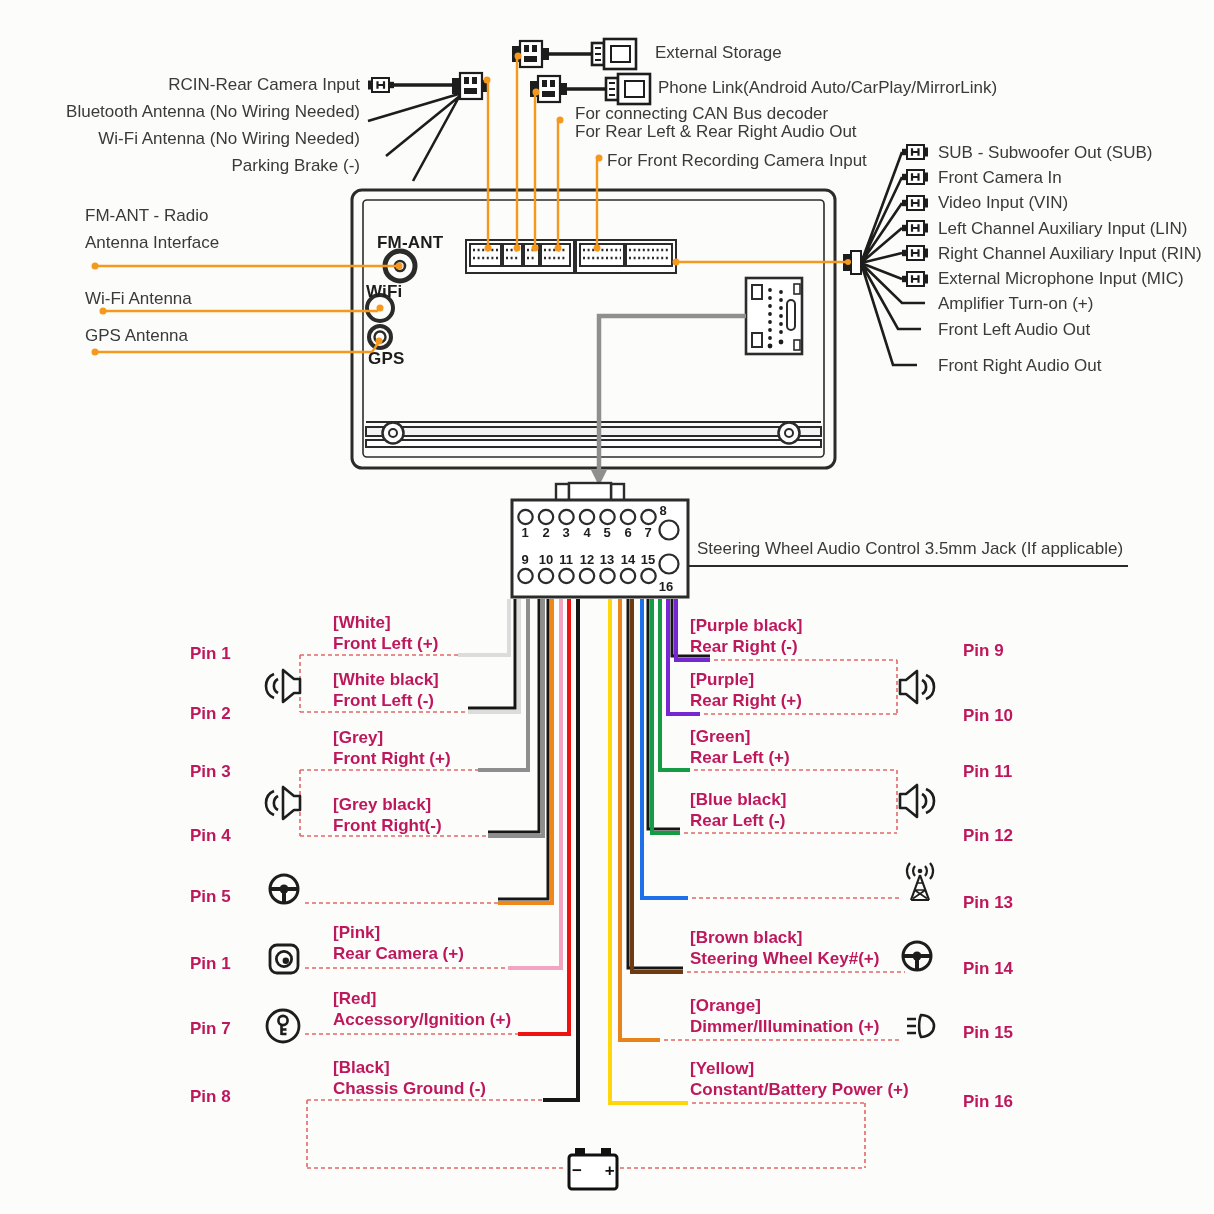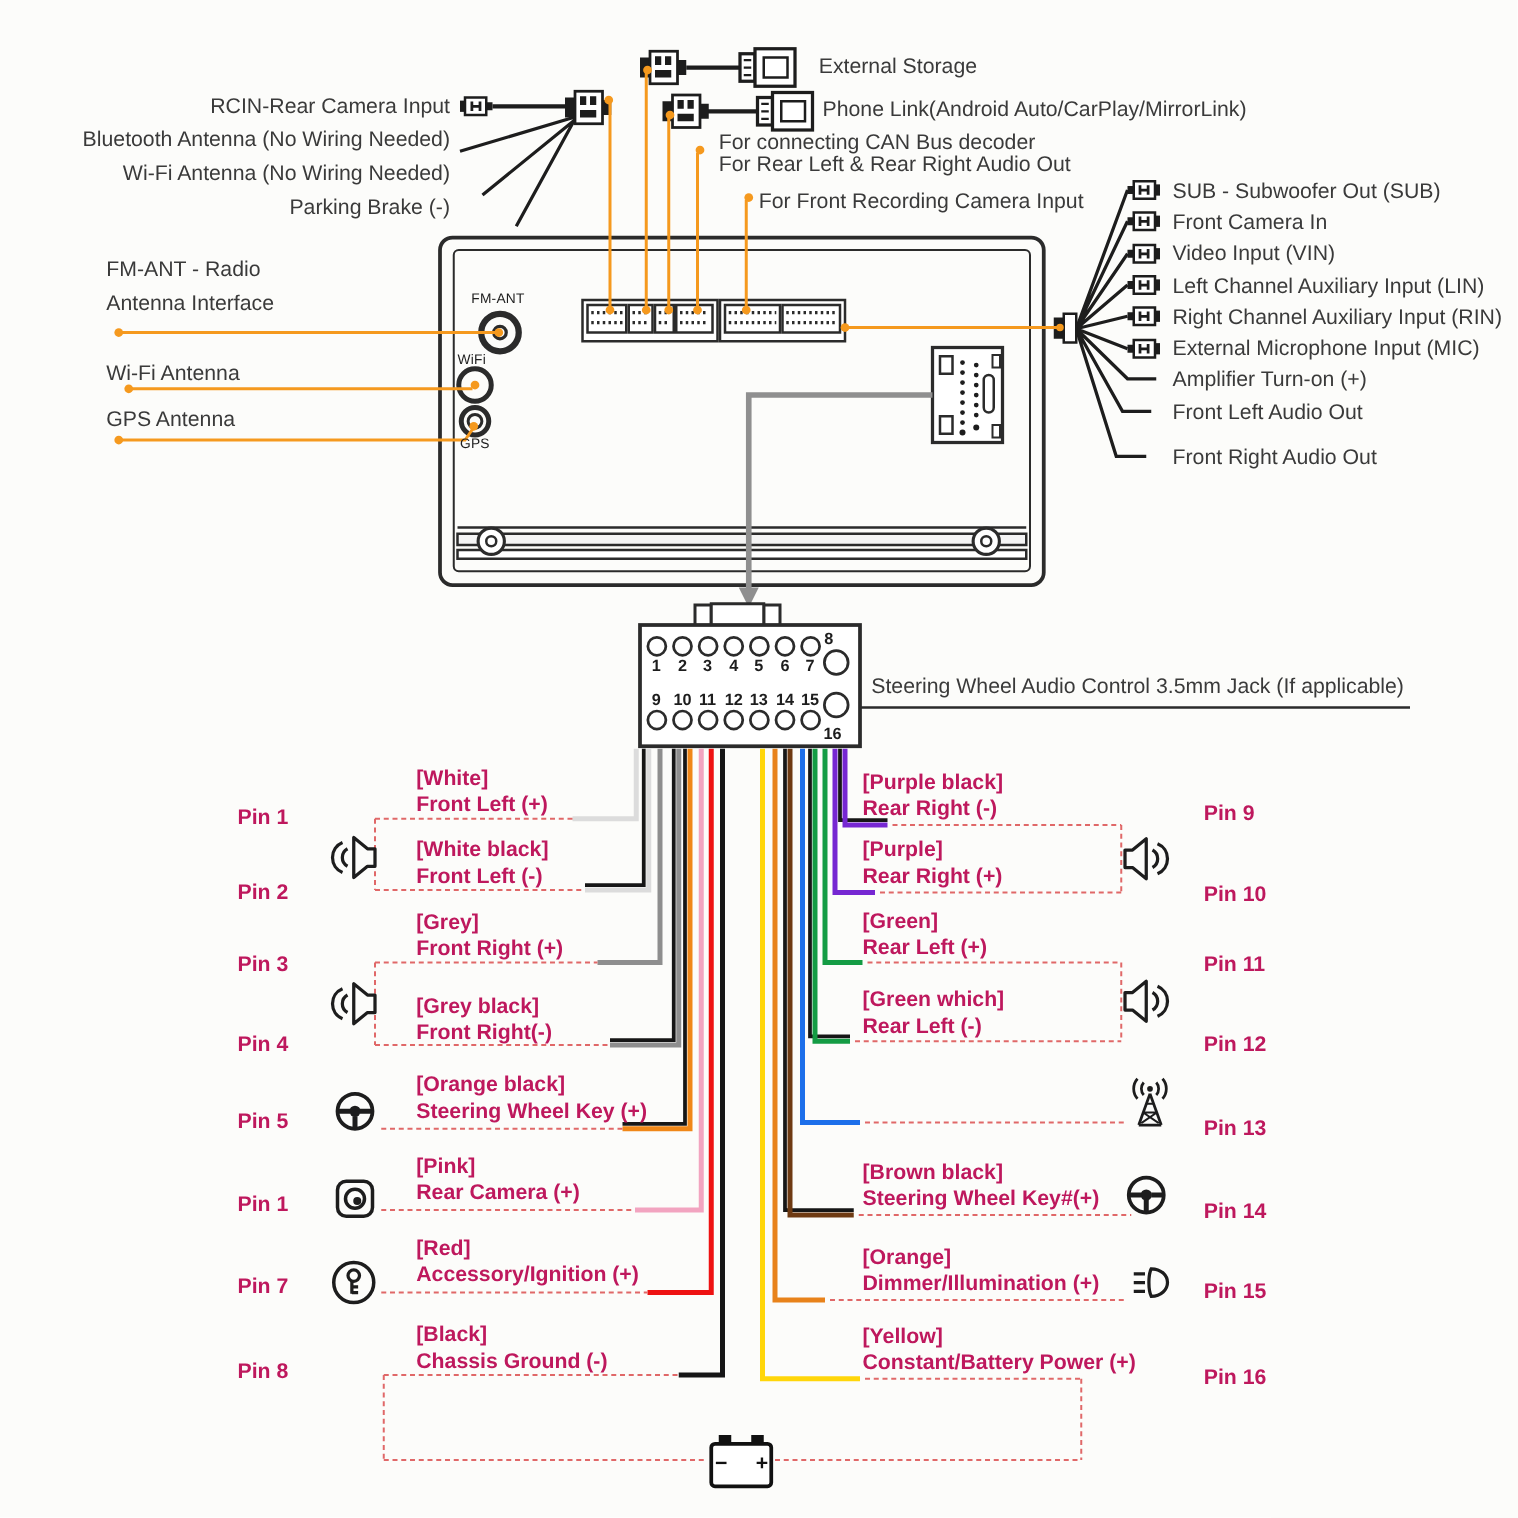--- a/index.html
+++ b/index.html
@@ -4,21 +4,21 @@
 <style>
   html,body{margin:0;padding:0;background:#fff;}
   #stage{position:relative;width:1214px;height:1214px;background:#FCFCFA;overflow:hidden;
          font-family:"Liberation Sans",sans-serif;color:#3a3a3a;}
   #wires-svg{position:absolute;left:0;top:0;z-index:1;}
   .t{position:absolute;z-index:2;font-size:17px;white-space:nowrap;color:#3a3a3a;}
   .b{font-weight:700;color:#be185d;}
   .r{text-align:center;}
   .lh div{line-height:21px;}
   .note{font-size:16.5px;color:#333;}
-  .port{font-size:11px;font-weight:400;color:#1d1d1d;letter-spacing:.2px;}
+  .port{font-size:17px;font-weight:700;color:#1d1d1d;letter-spacing:.2px;}
   .num{position:absolute;z-index:2;width:18px;text-align:center;font-size:13px;font-weight:700;color:#1d1d1d;}
   .bat{letter-spacing:9px;font-weight:700;font-size:17px;color:#111;}
 </style>
 </head>
 <body>
 
 <div id="stage">
 
 <svg id="wires-svg" width="1214" height="1214" viewBox="0 0 1214 1214">
   <defs>
@@ -353,24 +353,20 @@
       <div>Front Left (-)</div>
     </div>
 <div class="t b lh" style="left:333px;top:727px">
       <div>[Grey]</div>
       <div>Front Right (+)</div>
     </div>
 <div class="t b lh" style="left:333px;top:794px">
       <div>[Grey black]</div>
       <div>Front Right(-)</div>
     </div>
-<div class="t b lh" style="left:333px;top:857px">
-      <div>[Orange black]</div>
-      <div>Steering Wheel Key (+)</div>
-    </div>
 <div class="t b lh" style="left:333px;top:922px">
       <div>[Pink]</div>
       <div>Rear Camera (+)</div>
     </div>
 <div class="t b lh" style="left:333px;top:1057px">
       <div>[Black]</div>
       <div>Chassis Ground (-)</div>
     </div>
 <div class="t b lh" style="left:333px;top:988px">
       <div>[Red]</div>
@@ -383,21 +379,21 @@
     </div>
 <div class="t b lh" style="left:690px;top:669px">
       <div>[Purple]</div>
       <div>Rear Right (+)</div>
     </div>
 <div class="t b lh" style="left:690px;top:726px">
       <div>[Green]</div>
       <div>Rear Left (+)</div>
     </div>
 <div class="t b lh" style="left:690px;top:789px">
-      <div>[Green which]</div>
+      <div>[Blue black]</div>
       <div>Rear Left (-)</div>
     </div>
 <div class="t b lh" style="left:690px;top:927px">
       <div>[Brown black]</div>
       <div>Steering Wheel Key#(+)</div>
     </div>
 <div class="t b lh" style="left:690px;top:995px">
       <div>[Orange]</div>
       <div>Dimmer/Illumination (+)</div>
     </div>

